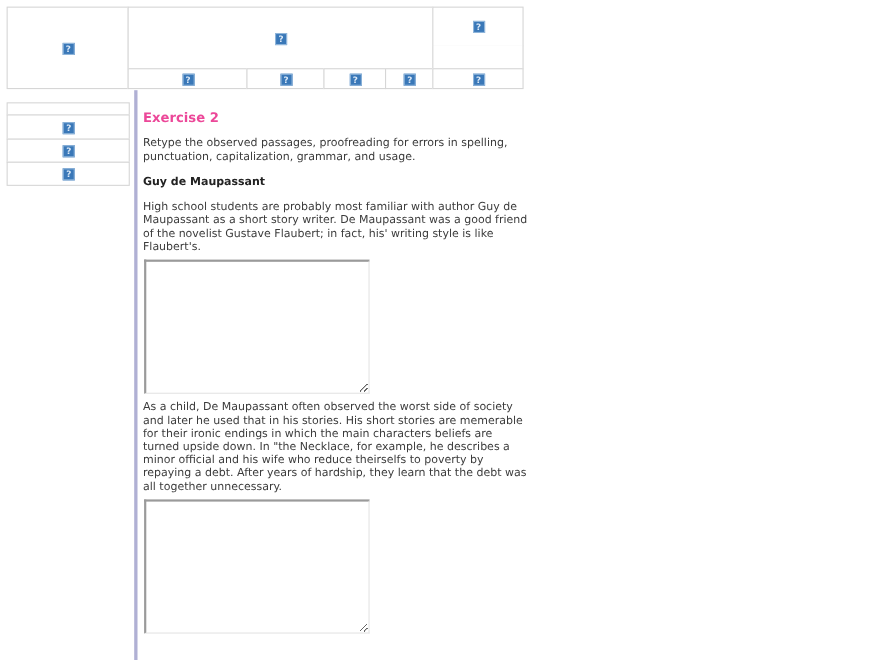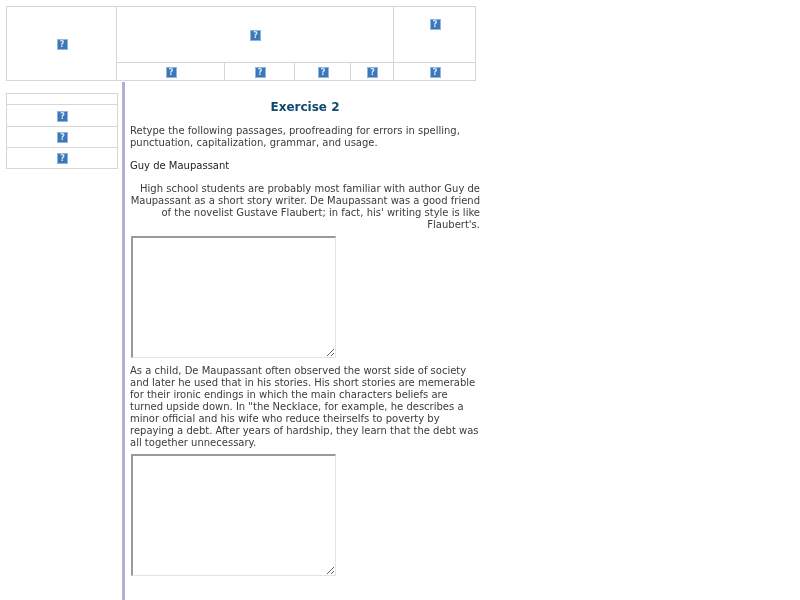--- a/index.html
+++ b/index.html
@@ -9,23 +9,23 @@
     .cell { position: absolute; box-sizing: border-box; border: 1px solid #d6d6d6; background: #fff; }
     .img-ph { position: absolute; width: 11px; height: 11px; box-sizing: border-box;
               background: #3a78b8; border: 1px solid #8fb5da; color: #dbe9f7;
               font-size: 8px; line-height: 9px; text-align: center; font-weight: bold;
               font-family: "DejaVu Sans", sans-serif; }
     .center-ph { left: 50%; top: 50%; margin-left: -5px; margin-top: -5px; }
 
     .vrule { position: absolute; left: 122px; top: 82px; width: 3px; height: 520px; background: #b0b0d4; }
 
     .content { position: absolute; left: 130px; top: 100px; width: 350px; font-size: 10px; line-height: 12px; color: #3b3b3b; }
-    .content h2 { font-size: 12px; font-weight: bold; margin: 0 0 11px 0; color: #0c4a6e; line-height: 14px; text-align: center; }
+    .content h2 { font-size: 12px; font-weight: bold; margin: 0 0 11px 0; color: #ec4899; line-height: 14px; }
     .content p { margin: 0 0 11px 0; }
-    .content .subhead { font-weight: normal; color: #222; margin-bottom: 11px; }
+    .content .subhead { font-weight: bold; color: #222; margin-bottom: 11px; }
     .ta { display: block; width: 205px; height: 122px; box-sizing: border-box; resize: both;
           border: 1px solid #e4e4e4; border-top: 2px solid #9a9a9a; border-left: 2px solid #9a9a9a;
           background: #fff; margin: 0 0 7px 1px; padding: 2px; font-family: "DejaVu Sans Mono", monospace; font-size: 10px; }
     .cutoff { color: #3b3b3b; }
   </style>
 </head>
 <body>
 
 <div class="cell" style="left:6px; top:6px; width:111px; height:75px;">
   <span class="img-ph center-ph">?</span>
@@ -62,22 +62,22 @@
   <span class="img-ph center-ph">?</span>
 </div>
 <div class="cell" style="left:6px; top:147px; width:112px; height:22px;">
   <span class="img-ph center-ph">?</span>
 </div>
 
 <div class="vrule"></div>
 
 <div class="content">
   <h2>Exercise 2</h2>
-  <p>Retype the following passages, proofreading for errors in spelling, punctuation, capitalization, grammar, and usage.</p>
+  <p>Retype the observed passages, proofreading for errors in spelling, punctuation, capitalization, grammar, and usage.</p>
   <p class="subhead">Guy de Maupassant</p>
 
-  <p style="margin-bottom:5px;text-align:right;">High school students are probably most familiar with author Guy de Maupassant as a short story writer. De Maupassant was a good friend of the novelist Gustave Flaubert; in fact, his' writing style is like Flaubert's.</p>
+  <p style="margin-bottom:5px;">High school students are probably most familiar with author Guy de Maupassant as a short story writer. De Maupassant was a good friend of the novelist Gustave Flaubert; in fact, his' writing style is like Flaubert's.</p>
   <textarea class="ta" style=""></textarea>
 
   <p style="margin-bottom:5px;">As a child, De Maupassant often observed the worst side of society and later he used that in his stories. His short stories are memerable for their ironic endings in which the main characters beliefs are turned upside down. In "the Necklace, for example, he describes a minor official and his wife who reduce theirselfs to poverty by repaying a debt. After years of hardship, they learn that the debt was all together unnecessary.</p>
   <textarea class="ta" style=""></textarea>
 
 </div>
 
 </body></html>

